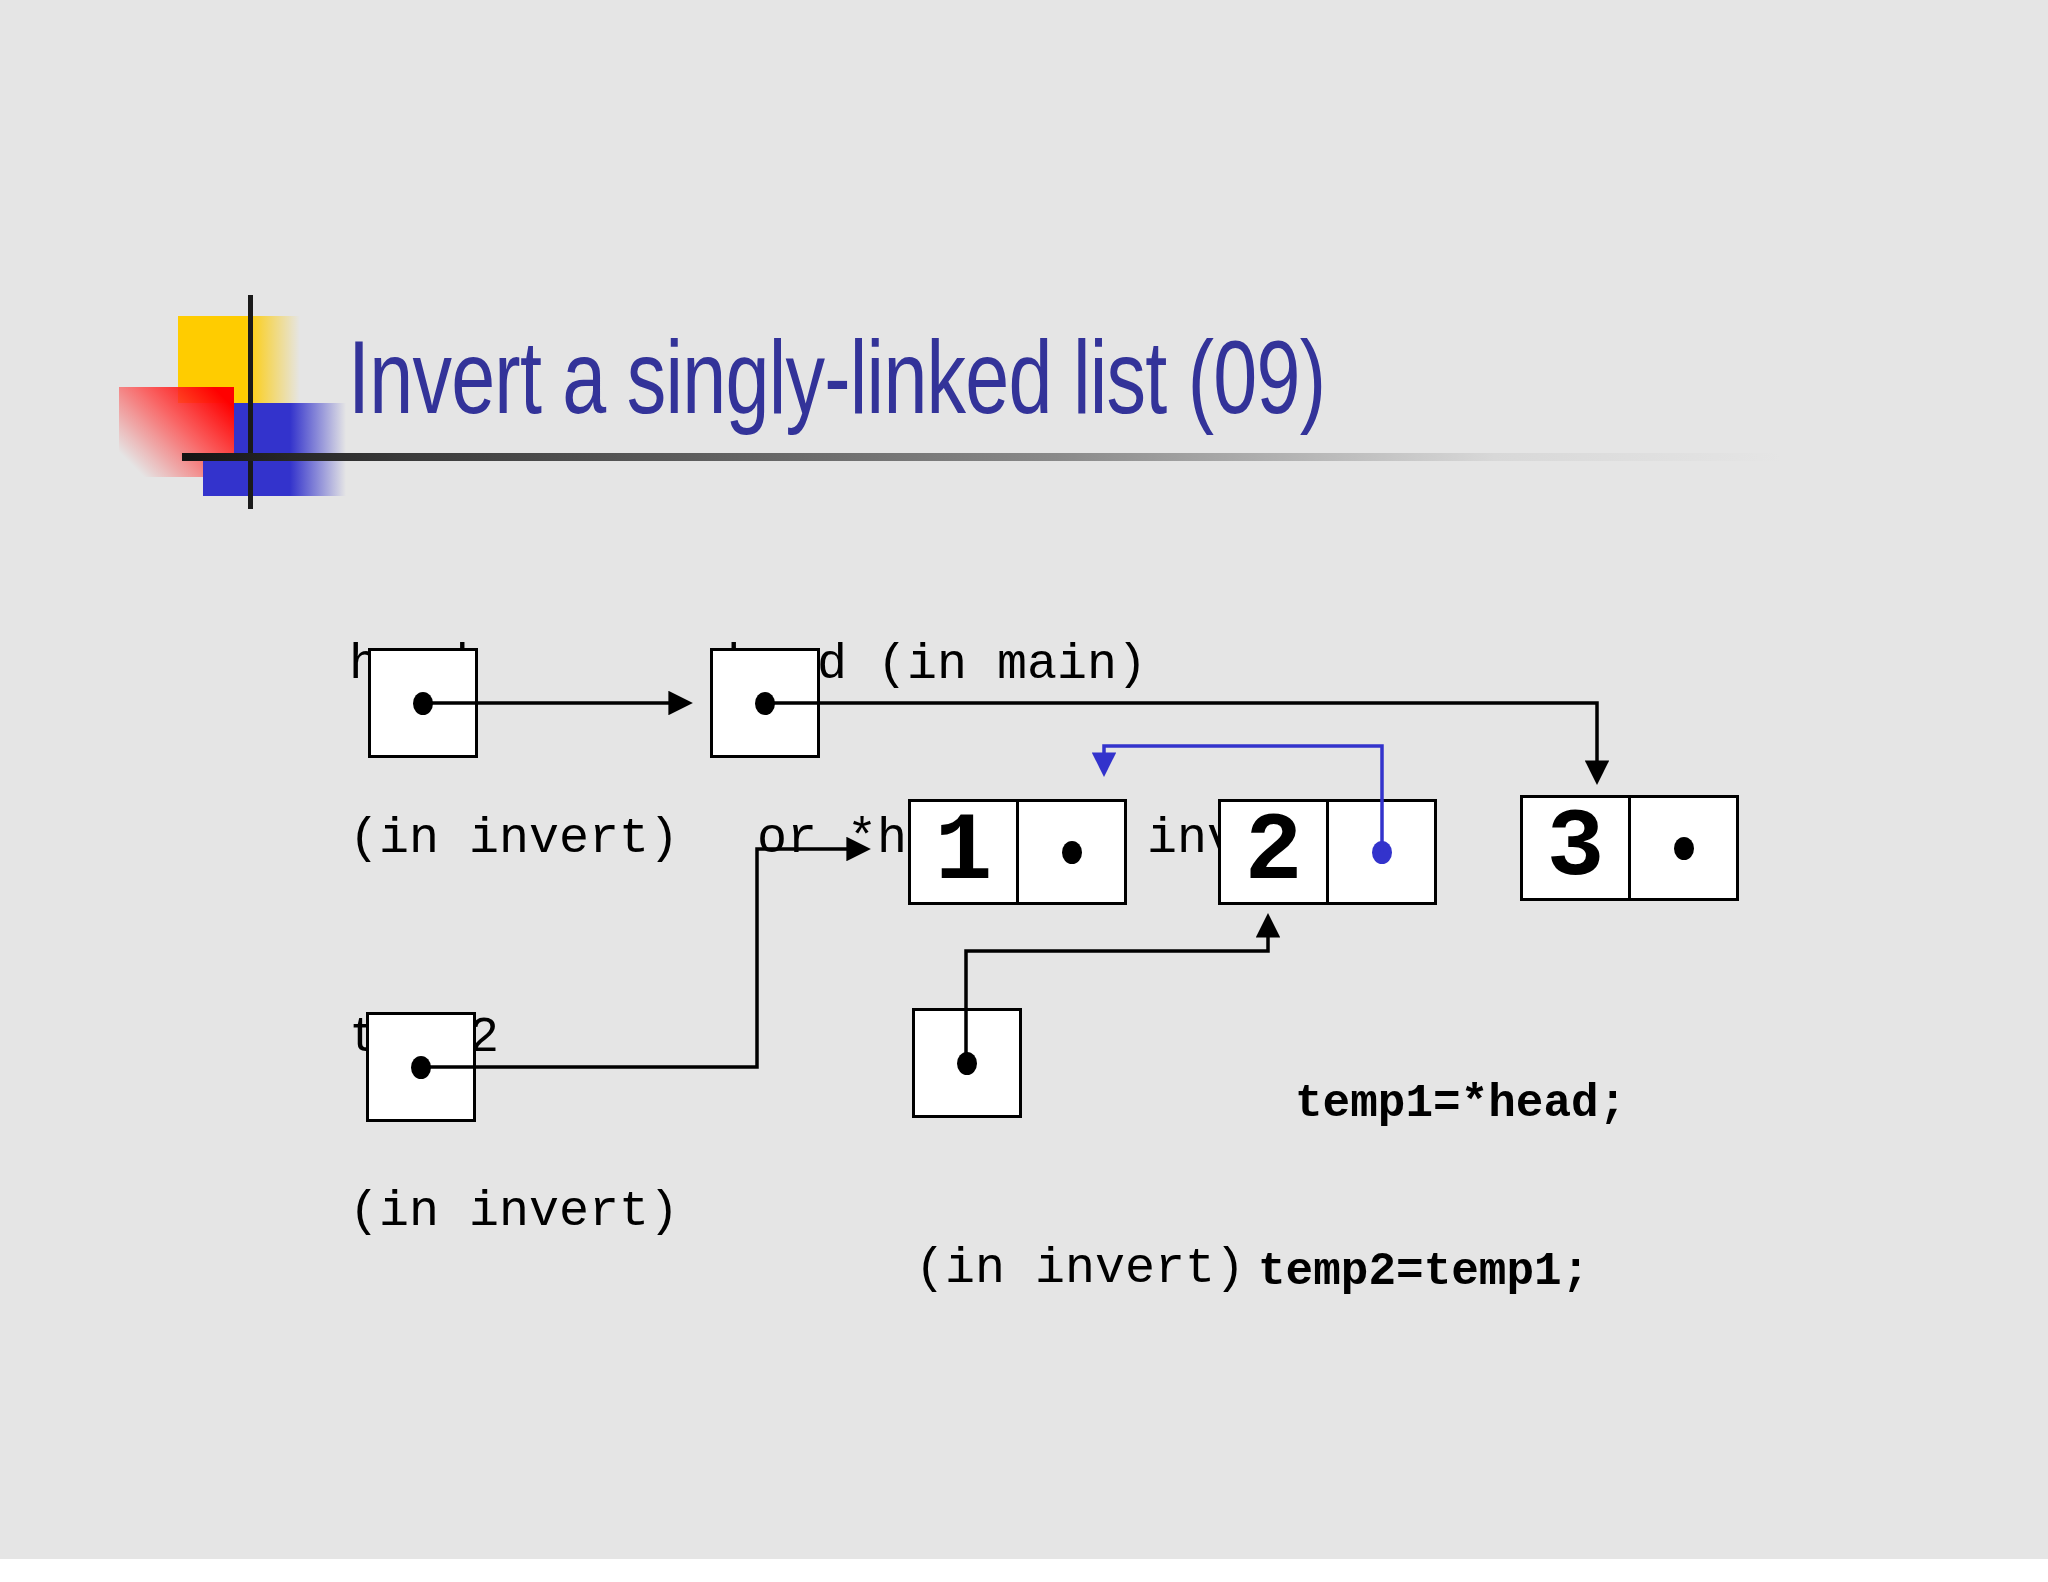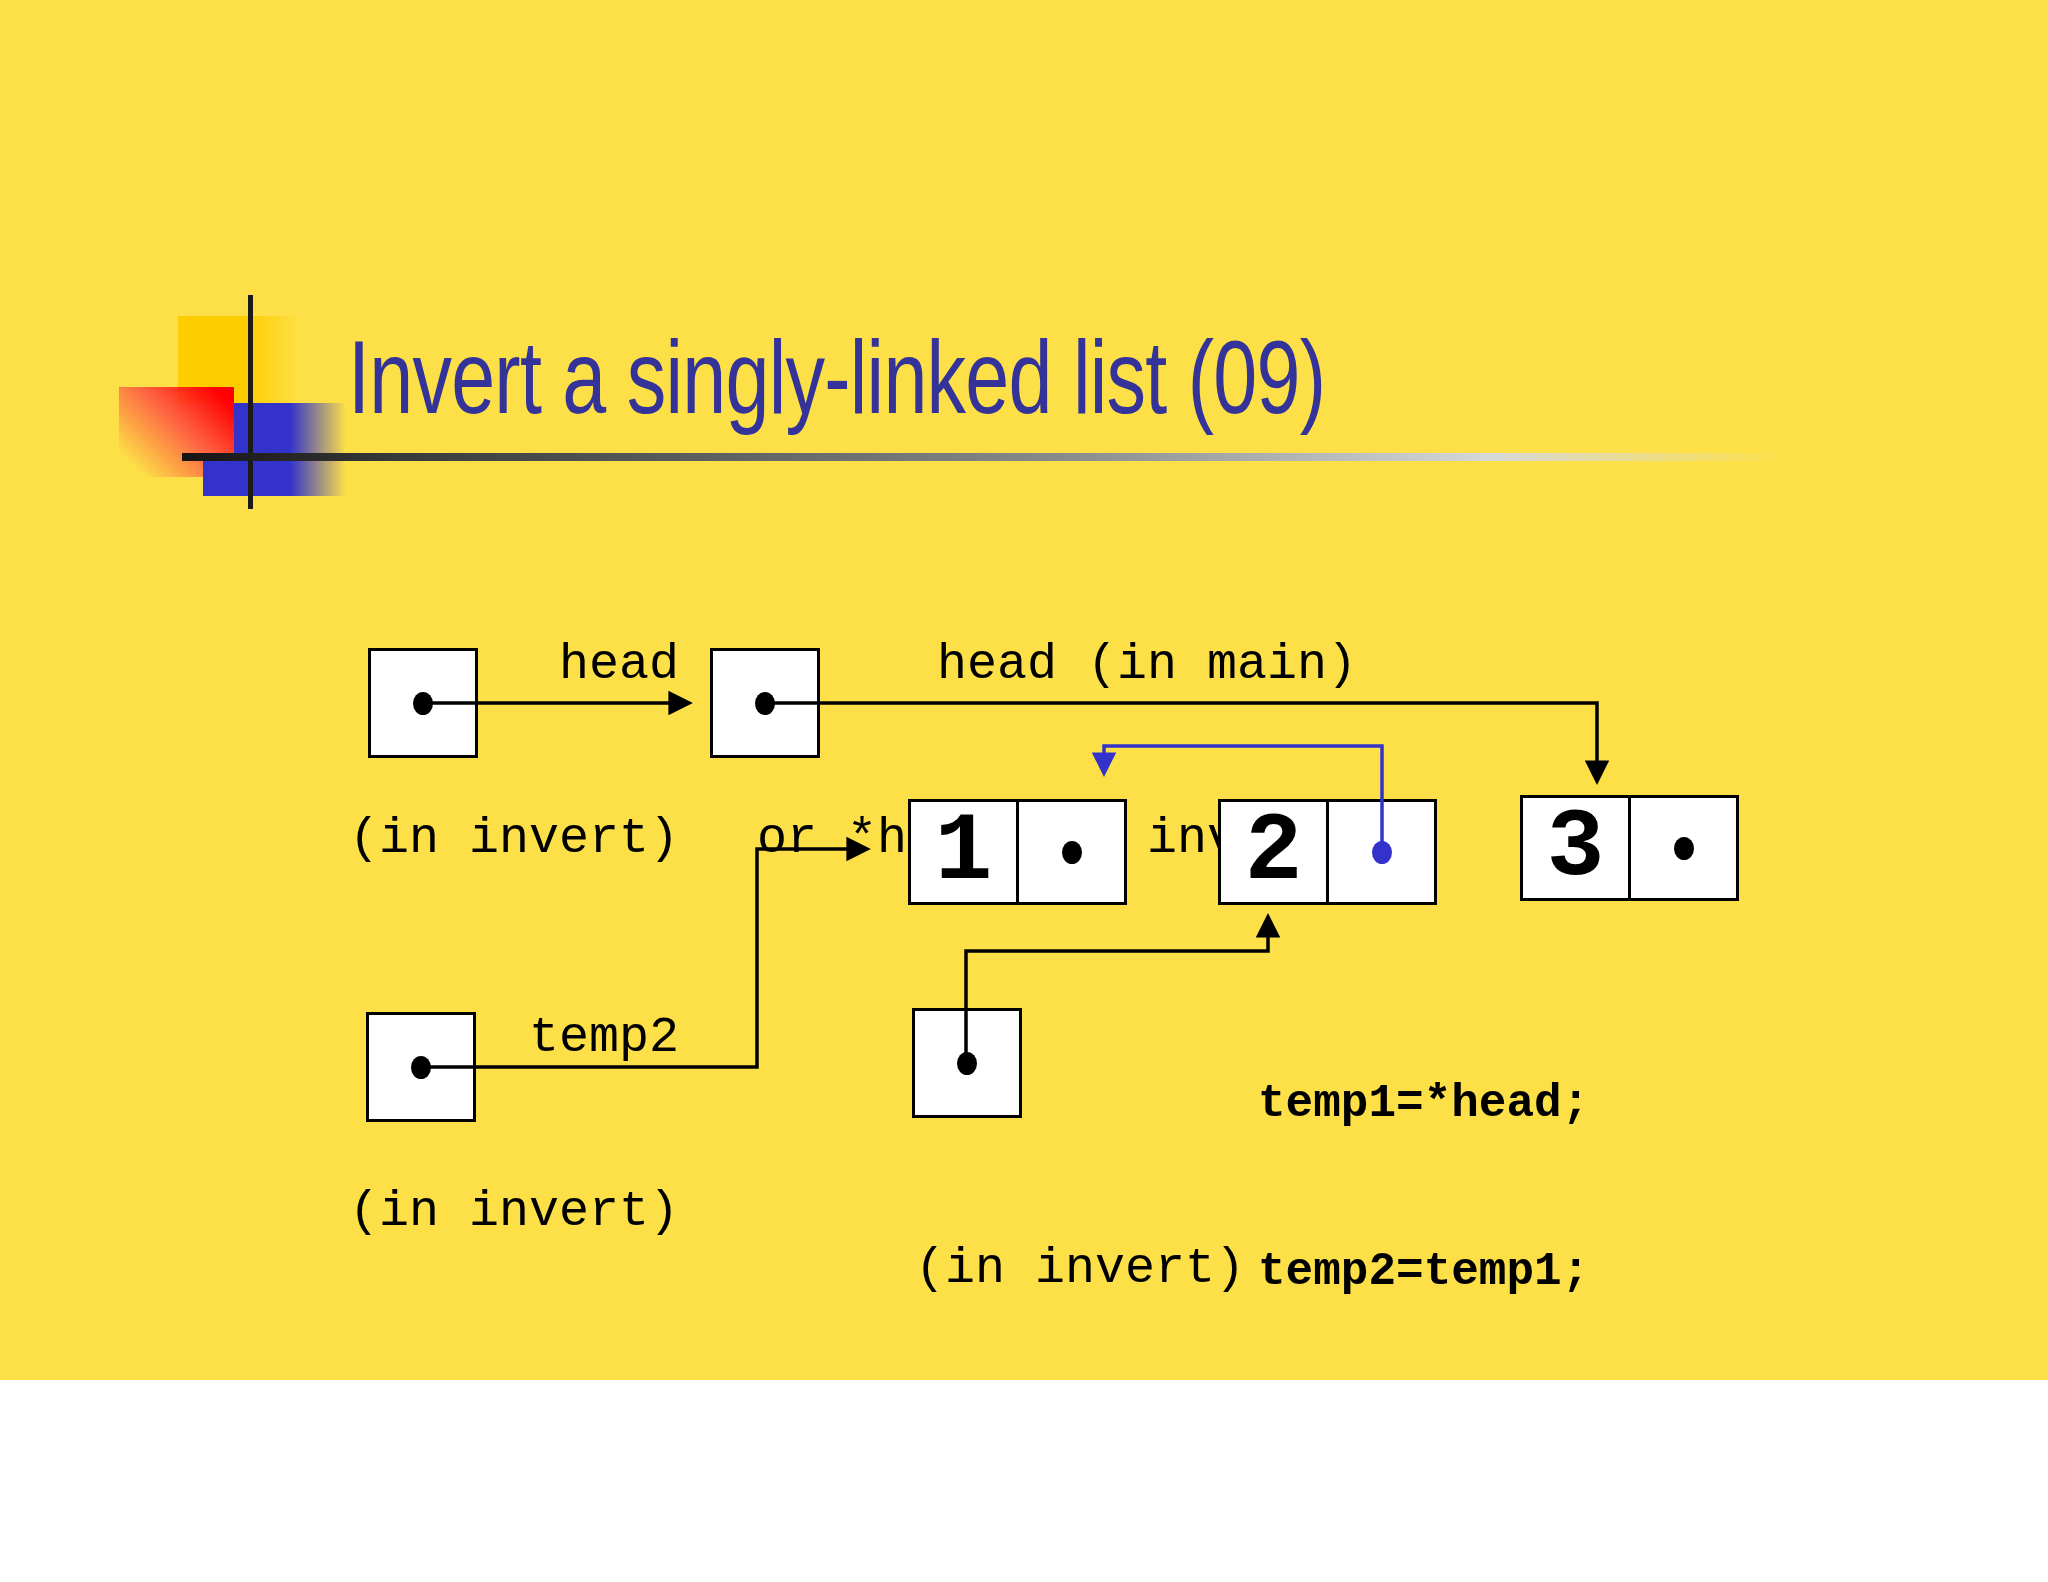--- a/index.html
+++ b/index.html
@@ -1,20 +1,19 @@
 <!DOCTYPE html>
 <html><head>
 <meta charset="utf-8">
 <style>
   html,body { margin:0; padding:0; background:#ffffff; }
   .slide {
-    position:relative; width:2048px; height:1380px;
-    background:#fde047; overflow:hidden;
+    position:relative; width:2048px; height:1559px;
+    background:#e5e5e5; overflow:hidden;
     font-family:"Liberation Mono", monospace;
-    text-align:right;
   }
 
   
   .deco-yellow {
     position:absolute; left:178px; top:316px; width:122px; height:87px;
     background:linear-gradient(to right, #FFCC00 0%, #FFCC00 55%, rgba(255,204,0,0) 100%);
   }
   .deco-red {
     position:absolute; left:119px; top:387px; width:115px; height:90px;
     background:linear-gradient(225deg, #FF0000 10%, rgba(255,64,64,0.78) 45%, rgba(255,255,255,0) 88%);
@@ -154,21 +153,21 @@
     </div>
   </div>
   <div class="node" id="node-3">
     <div class="cell value">3</div>
     <div class="cell">
       <span class="dot" style="background: rgb(0, 0, 0);"></span>
     </div>
   </div>
 
   <div class="code">
-    <div style="color: rgb(0, 0, 0);">temp1=*head;</div>
+    <div style="color: rgb(0, 0, 0); margin-left: 37px;">temp1=*head;</div>
     <div style="color: rgb(0, 0, 0);">temp2=temp1;</div>
   </div>
 
   <svg class="wires" viewBox="0 0 2048 1582">
     <defs>
       <marker id="arrow-black" markerWidth="7" markerHeight="7" refX="5.6" refY="3.5" orient="auto" markerUnits="strokeWidth">
         <path d="M0,0 L7,3.5 L0,7 z" fill="#000"></path>
       </marker>
       <marker id="arrow-blue" markerWidth="7" markerHeight="7" refX="5.6" refY="3.5" orient="auto" markerUnits="strokeWidth">
         <path d="M0,0 L7,3.5 L0,7 z" fill="#3333CC"></path>

